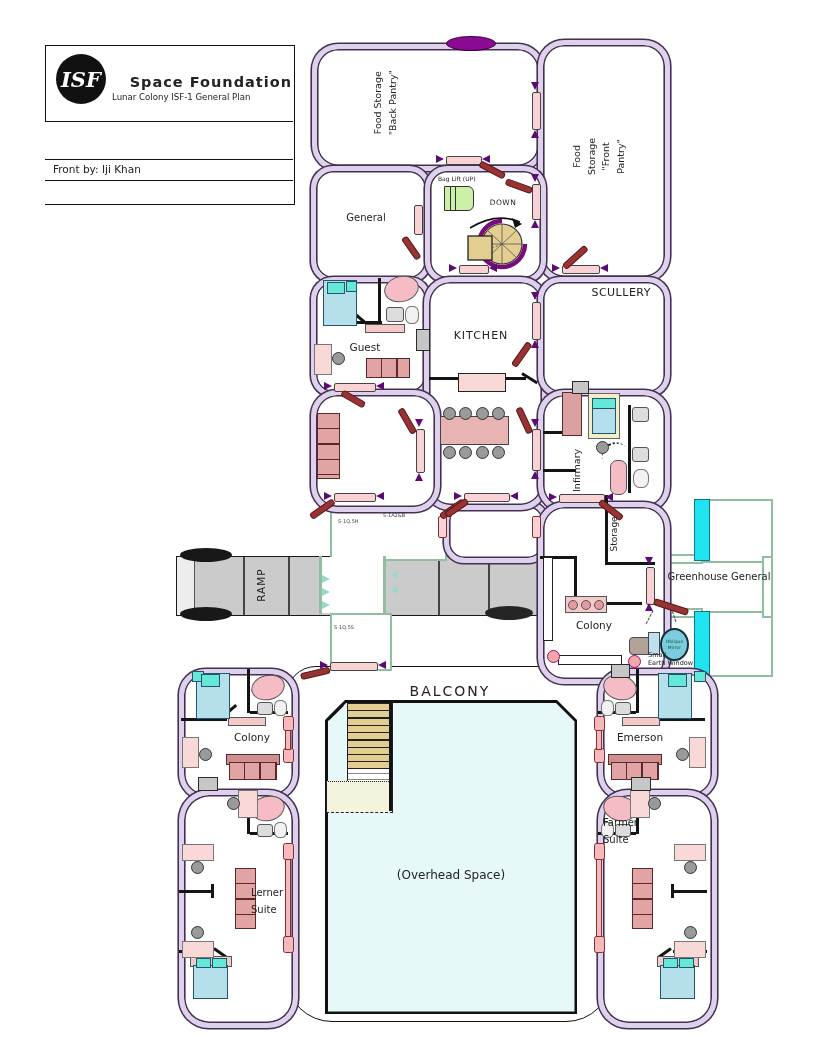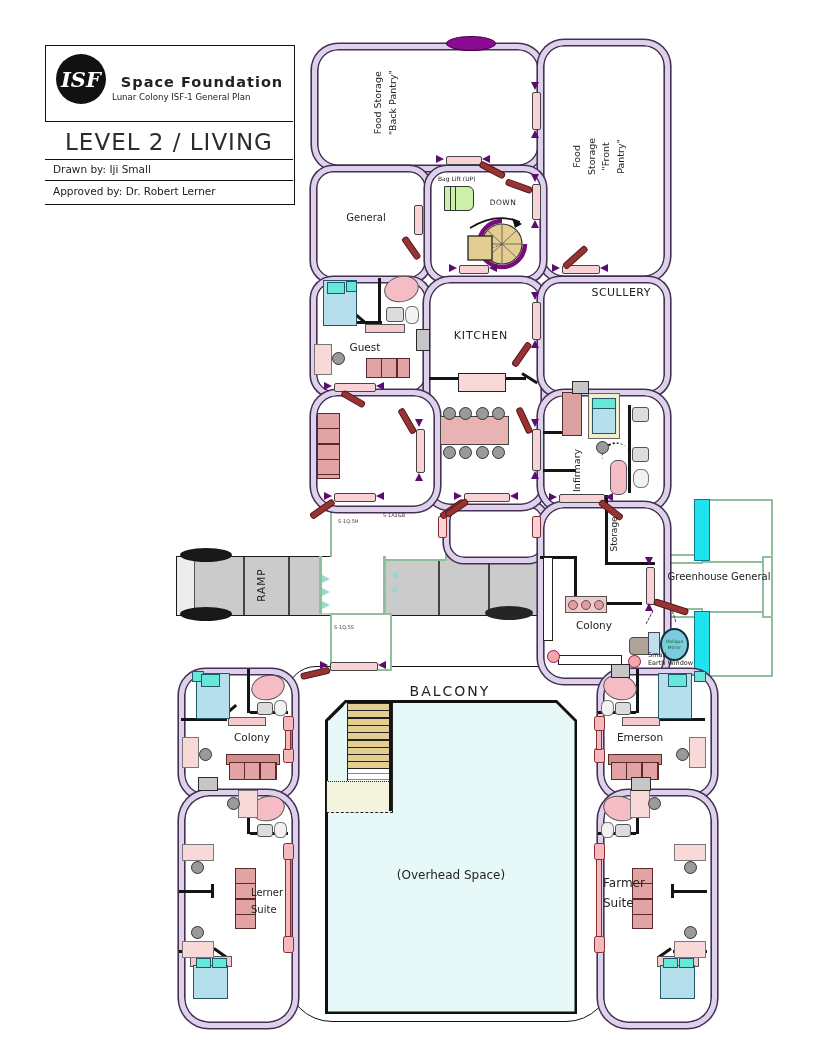--- a/index.html
+++ b/index.html
@@ -52,28 +52,26 @@
 </head>
 <body>
 
 <div class="plan">
 
   <div class="abs" style="left:45px;top:45px;width:248px;height:158px;border:1.6px solid #111;background:#fff;z-index:50"></div>
   <div class="abs" style="left:56px;top:54px;width:50px;height:50px;background:#111;border-radius:50%;z-index:51;
               display:flex;align-items:center;justify-content:center">
     <span style="color:#fff;font-family:'DejaVu Serif',serif;font-style:italic;font-weight:bold;font-size:21px">ISF</span>
   </div>
-  <div class="lbl" style="left:112px;top:72px;width:180px;text-align:center;font-size:14.5px;font-weight:bold;letter-spacing:1px;z-index:51">Space Foundation</div>
+  <div class="lbl" style="left:112px;top:72px;width:180px;text-align:right;font-size:14.5px;font-weight:bold;letter-spacing:1px;z-index:51">Space Foundation</div>
   <div class="lbl" style="left:112px;top:91px;width:176px;text-align:left;font-size:8.6px;z-index:51">Lunar Colony ISF-1 General Plan</div>
   <div class="tb-row" style="top:121px;height:38px"></div>
-  <div class="lbl" style="left:47px;top:126px;width:244px;font-size:23px;letter-spacing:1px;color:#2c2c2c;z-index:51">LEVEL 2  / LIVING</div>
   <div class="tb-row" style="top:159px;height:21px"></div>
-  <div class="lbl" style="left:53px;top:162px;width:230px;text-align:left;font-size:10.5px;z-index:51">Drawn by: Iji Small</div>
+  <div class="lbl" style="left:53px;top:162px;width:230px;text-align:left;font-size:10.5px;z-index:51">Front by: Iji Khan</div>
   <div class="tb-row" style="top:180px;height:23px"></div>
-  <div class="lbl" style="left:53px;top:184px;width:230px;text-align:left;font-size:10.5px;z-index:51">Approved by: Dr. Robert Lerner</div>
 
   <div class="tube" style="left:312px;top:44px;width:222px;height:117px"></div>
   <div class="vl" style="left:352px;top:46px;width:68px;height:113px">
     <span style="font-size:9.5px">Food Storage
 "Back Pantry"</span>
   </div>
   <div class="abs" style="left:446px;top:36px;width:48px;height:13px;background:#8a0a92;border:1.5px solid #3d0247;border-radius:50%;z-index:30"></div>
 
   <div class="tube" style="left:538px;top:40px;width:122px;height:232px"></div>
   <div class="vl" style="left:572px;top:92px;width:55px;height:128px">
@@ -335,21 +333,21 @@
   <div class="bw" style="left:671px;top:884px;width:3px;height:14px"></div>
   <div class="bw" style="left:673px;top:950px;width:34px;height:3px"></div>
   <div class="bleaf" style="left:671px;top:947px;width:16px;transform:rotate(145deg)"></div>
   <div class="desk" style="left:674px;top:941px;width:30px;height:15px"></div>
   <div class="chair" style="left:684px;top:926px;width:11px;height:11px"></div>
   <div class="sofa cushy" style="left:632px;top:868px;width:19px;height:59px"></div>
   <div class="strip" style="left:657px;top:956px;width:40px;height:9px"></div>
   <div class="pil" style="left:663px;top:958px;width:13px;height:8px"></div>
   <div class="pil" style="left:679px;top:958px;width:13px;height:8px"></div>
   <div class="bed" style="left:660px;top:965px;width:33px;height:32px"></div>
-  <div class="lbl" style="left:603px;top:873px;width:48px;text-align:left;font-size:12px;line-height:1.7">Farmer
+  <div class="lbl" style="left:603px;top:814px;width:48px;text-align:left;font-size:10px;line-height:1.7">Farmer
 Suite</div>
 
   <div class="dh" style="left:446px;top:156px;width:34px"></div>
   <div class="leaf" style="left:480px;top:160px;width:26px;transform:rotate(28deg)"></div>
   <div class="pa pa-r" style="left:436px;top:155px"></div>
   <div class="pa pa-l" style="left:482px;top:155px"></div>
 
   <div class="dv" style="left:532px;top:92px;height:36px"></div>
   <div class="pa pa-d" style="left:531px;top:82px"></div>
   <div class="pa pa-u" style="left:531px;top:130px"></div>

